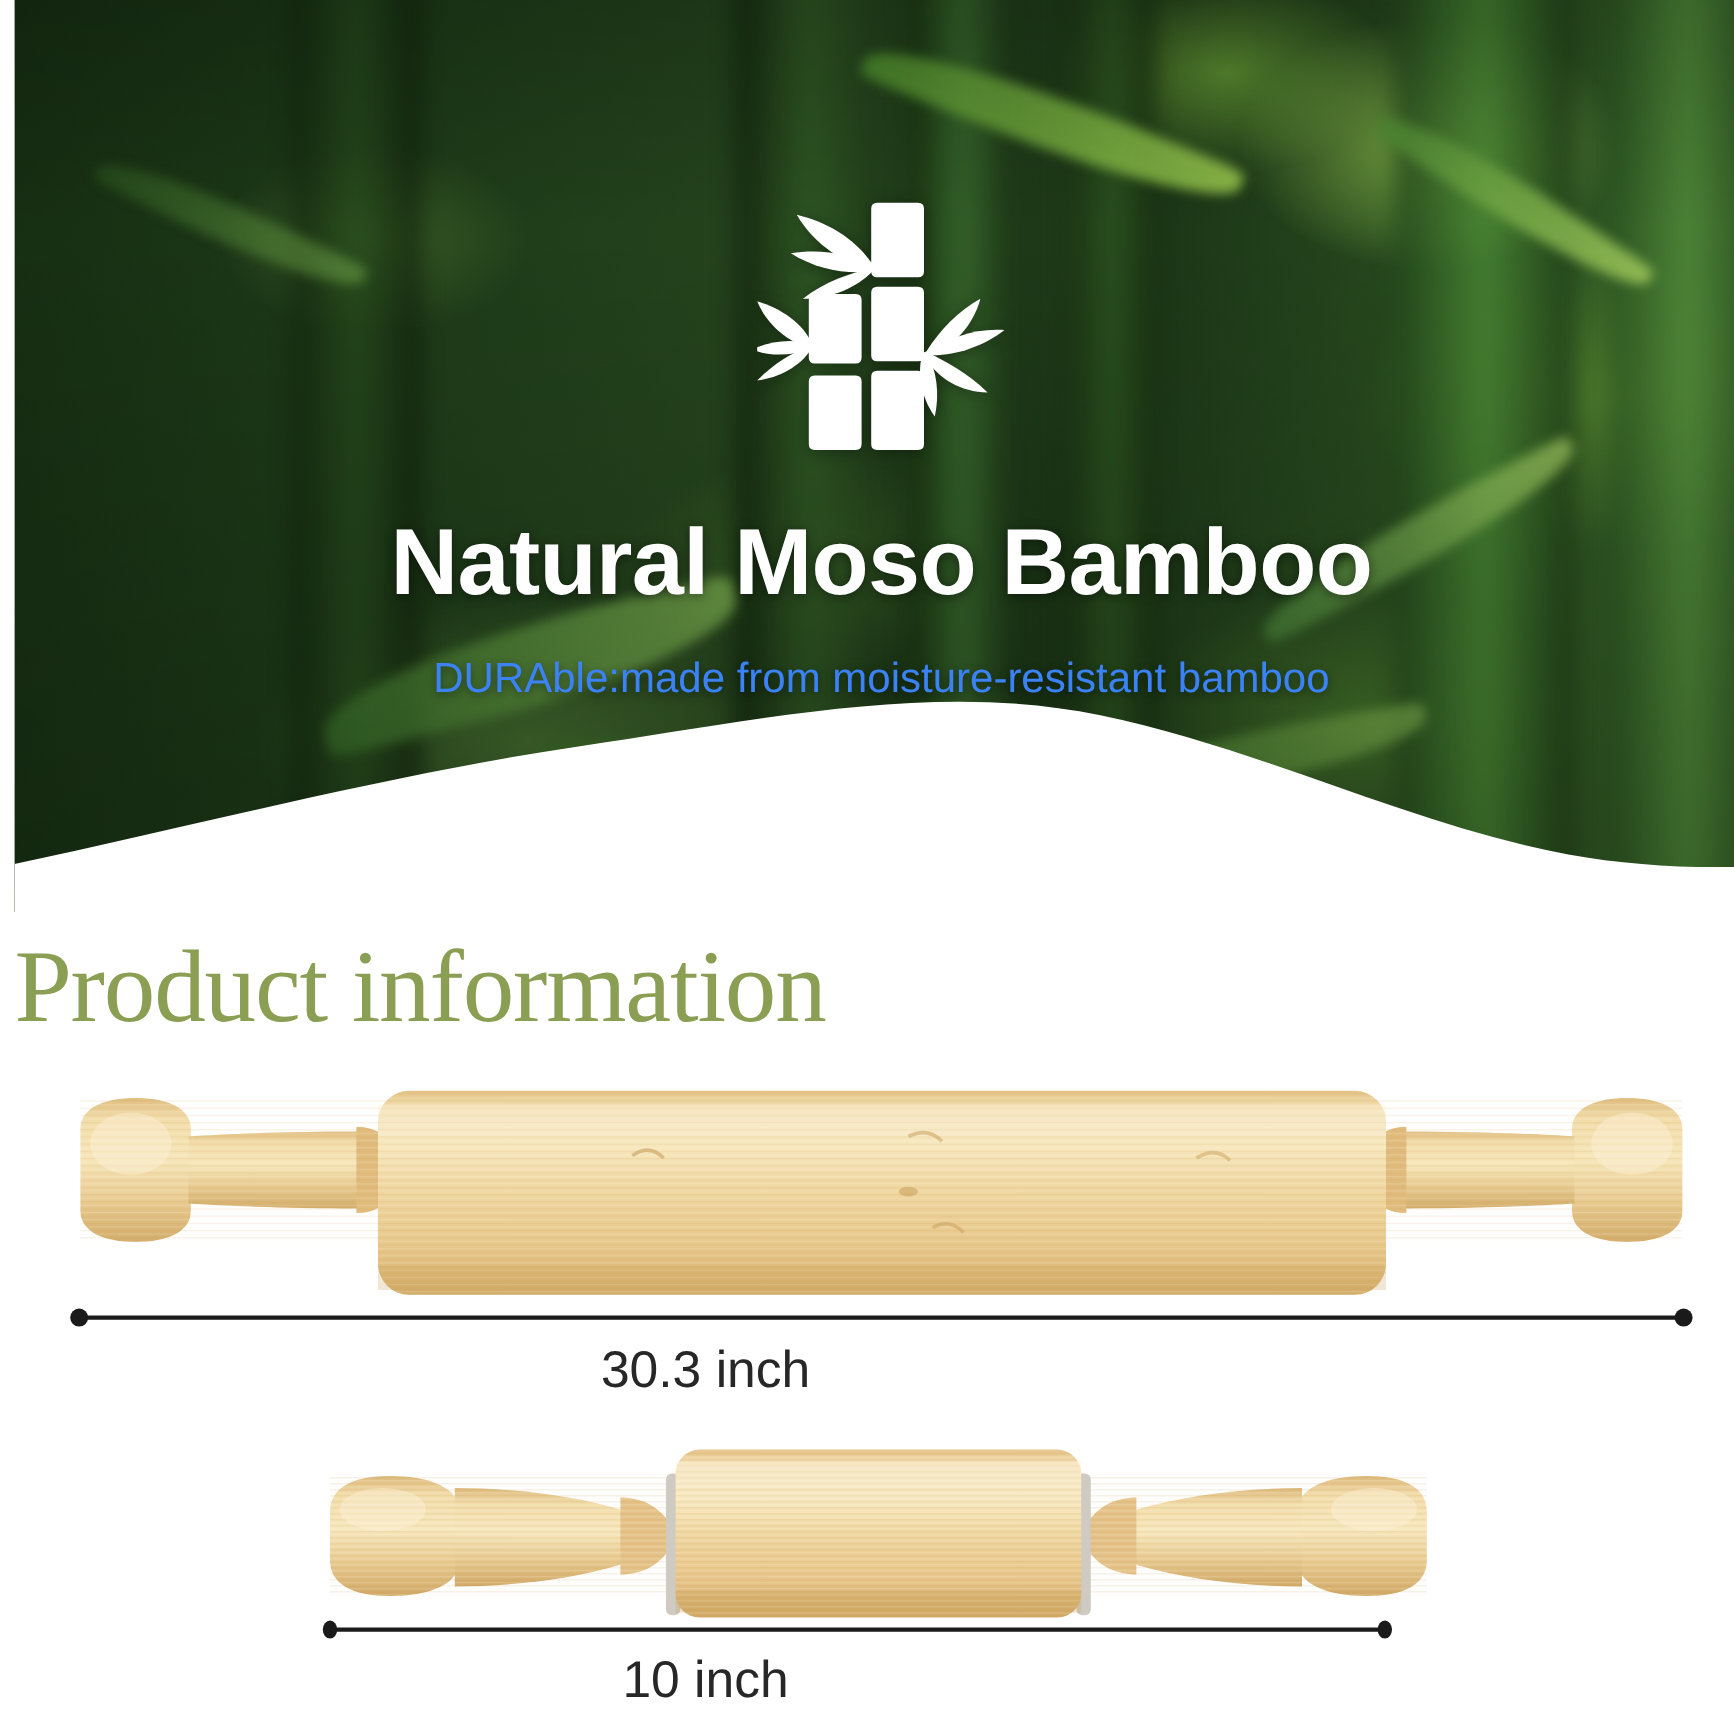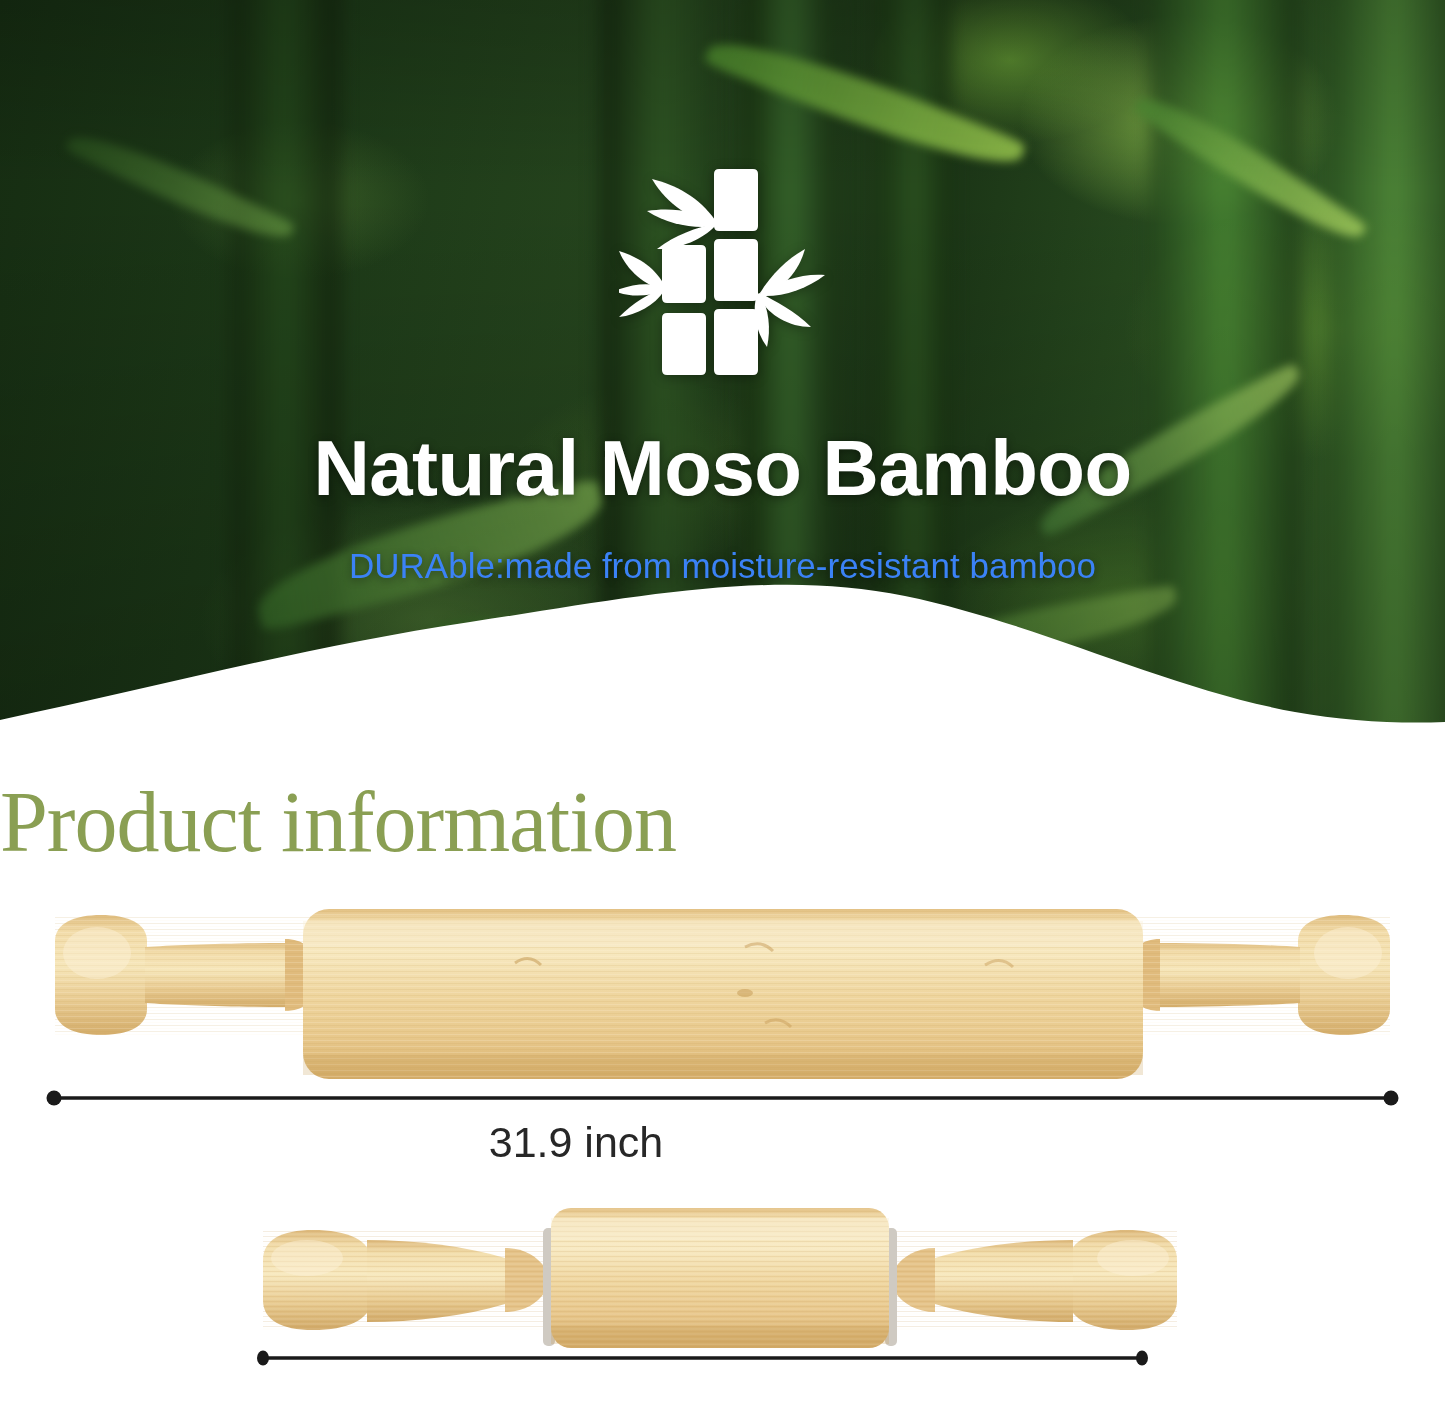--- a/index.html
+++ b/index.html
@@ -2,21 +2,21 @@
 <html><head>
 <meta charset="utf-8">
 <style>
   * { margin:0; padding:0; box-sizing:border-box; }
   html, body {
     width:1445px; height:1426px;
     background:#ffffff;
     font-family:"Liberation Sans", sans-serif;
     overflow:hidden;
   }
-  .page { position:relative; width:1152px; height:1426px; background:#fff; }
+  .page { position:relative; width:1152px; height:1426px; background:#fff;margin-left:12px; }
 
   
   .hero {
     position:absolute; left:0; top:0; width:1445px; height:760px;
     overflow:hidden;
   }
   .hero-photo {
     position:absolute; inset:0;
     background:
       radial-gradient(ellipse 230px 150px at 1180px 120px, rgba(150,200,80,.75), transparent 70%),
@@ -210,21 +210,21 @@
     </svg>
   </div>
 
   <div class="measure" style="left:45px; top:1090px; width:1355px;">
     <svg viewBox="0 0 1355 16" width="1355" height="16">
       <line x1="9" y1="8" x2="1346" y2="8" stroke="#1a1a1a" stroke-width="3.5"></line>
       <circle cx="9" cy="8" r="7.5" fill="#1a1a1a"></circle>
       <circle cx="1346" cy="8" r="7.5" fill="#1a1a1a"></circle>
     </svg>
   </div>
-  <div class="dim-label" style="top:1118px;">31.9 inch</div>
+  <div class="dim-label" style="top:1118px;">30.3 inch</div>
 
   <div class="pin" style="left:255px; top:1196px; width:930px; height:160px;">
     <svg class="pin-svg" viewBox="0 0 930 160" width="930" height="160">
       <defs>
         <linearGradient id="barrelS" x1="0" y1="0" x2="0" y2="1">
           <stop offset="0%" stop-color="#e2bf82"></stop>
           <stop offset="8%" stop-color="#f4e1b3"></stop>
           <stop offset="28%" stop-color="#f8eac3"></stop>
           <stop offset="52%" stop-color="#efd6a0"></stop>
           <stop offset="76%" stop-color="#e7c68a"></stop>
@@ -272,14 +272,15 @@
     </svg>
   </div>
 
   <div class="measure" style="left:255px; top:1350px; width:895px;">
     <svg viewBox="0 0 895 16" width="895" height="16">
       <line x1="8" y1="8" x2="887" y2="8" stroke="#1a1a1a" stroke-width="3.5"></line>
       <ellipse cx="8" cy="8" rx="6" ry="7.5" fill="#1a1a1a"></ellipse>
       <ellipse cx="887" cy="8" rx="6" ry="7.5" fill="#1a1a1a"></ellipse>
     </svg>
   </div>
+  <div class="dim-label" style="top:1376px;">10 inch</div>
 
 </div>
 
 </body></html>

